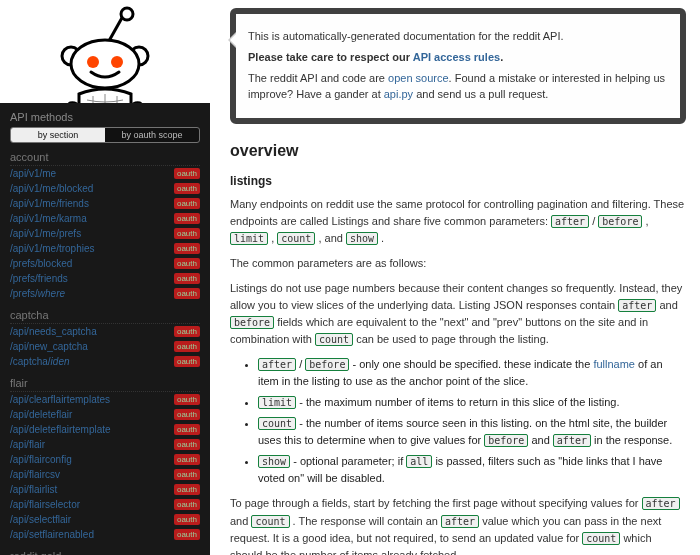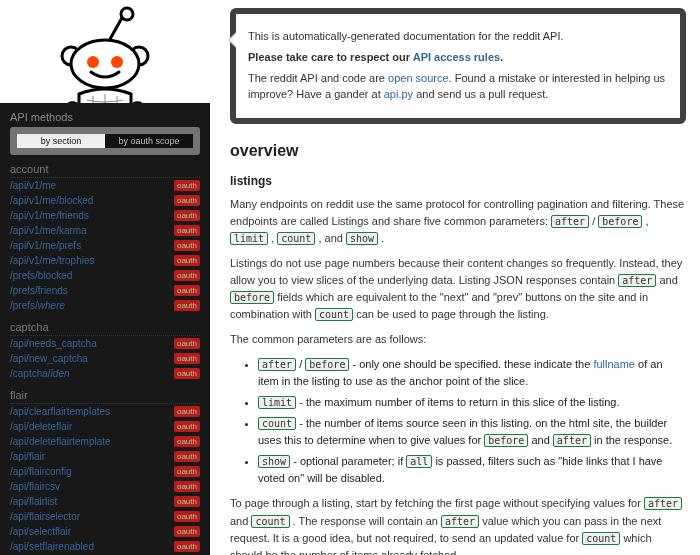--- a/index.html
+++ b/index.html
@@ -32,21 +32,21 @@
     color: #aaa;
     padding: 6px 10px 10px 10px;
   }
   .sidebar-title {
     color: #888;
     font-size: 11px;
     margin: 2px 0 4px 0;
   }
   .toggle {
     display: flex;
-    border: 7px solid #737373;
+    border: 1px solid #737373;
     border-radius: 3px;
     overflow: hidden;
     margin-bottom: 6px;
     font-size: 9px;
     background: #111;
   }
   .toggle div {
     flex: 1;
     text-align: center;
     padding: 2px 0;
@@ -311,31 +311,31 @@
 
       <p>
         <span>Many endpoints on reddit use the same protocol for controlling pagination and filtering. These endpoints are called Listings and share five common parameters: </span>
         <code class="tok">after</code><span> / </span>
         <code class="tok">before</code><span> , </span>
         <code class="tok">limit</code><span> , </span>
         <code class="tok">count</code><span> , and </span>
         <code class="tok">show</code><span> .</span>
       </p>
 
+      <p>The common parameters are as follows:</p>
+
       <p>
         <span>Listings do not use page numbers because their content changes so frequently. Instead, they allow you to view slices of the underlying data. Listing JSON responses contain </span>
         <code class="tok">after</code>
         <span> and </span>
         <code class="tok">before</code>
         <span> fields which are equivalent to the "next" and "prev" buttons on the site and in combination with </span>
         <code class="tok">count</code>
         <span> can be used to page through the listing.</span>
       </p>
-
-      <p>The common parameters are as follows:</p>
 
       <ul class="params">
         <li>
           <code class="tok">after</code> /
           <code class="tok">before</code>
           <span> - only one should be specified. these indicate the </span><a>fullname</a><span> of an item in the listing to use as the anchor point of the slice.</span>
         </li>
         <li>
           <code class="tok">limit</code>
           <span> - the maximum number of items to return in this slice of the listing.</span>
@@ -350,21 +350,21 @@
         </li>
         <li>
           <code class="tok">show</code>
           <span> - optional parameter; if </span>
           <code class="tok">all</code>
           <span> is passed, filters such as "hide links that I have voted on" will be disabled.</span>
         </li>
       </ul>
 
       <p>
-        <span>To page through a listing, start by fetching the first page without specifying values for </span>
+        <span>To page through a fields, start by fetching the first page without specifying values for </span>
         <code class="tok">after</code>
         <span> and </span>
         <code class="tok">count</code>
         <span> . The response will contain an </span>
         <code class="tok">after</code>
         <span> value which you can pass in the next request. It is a good idea, but not required, to send an updated value for </span>
         <code class="tok">count</code>
         <span> which should be the number of items already fetched.</span>
       </p>
 

